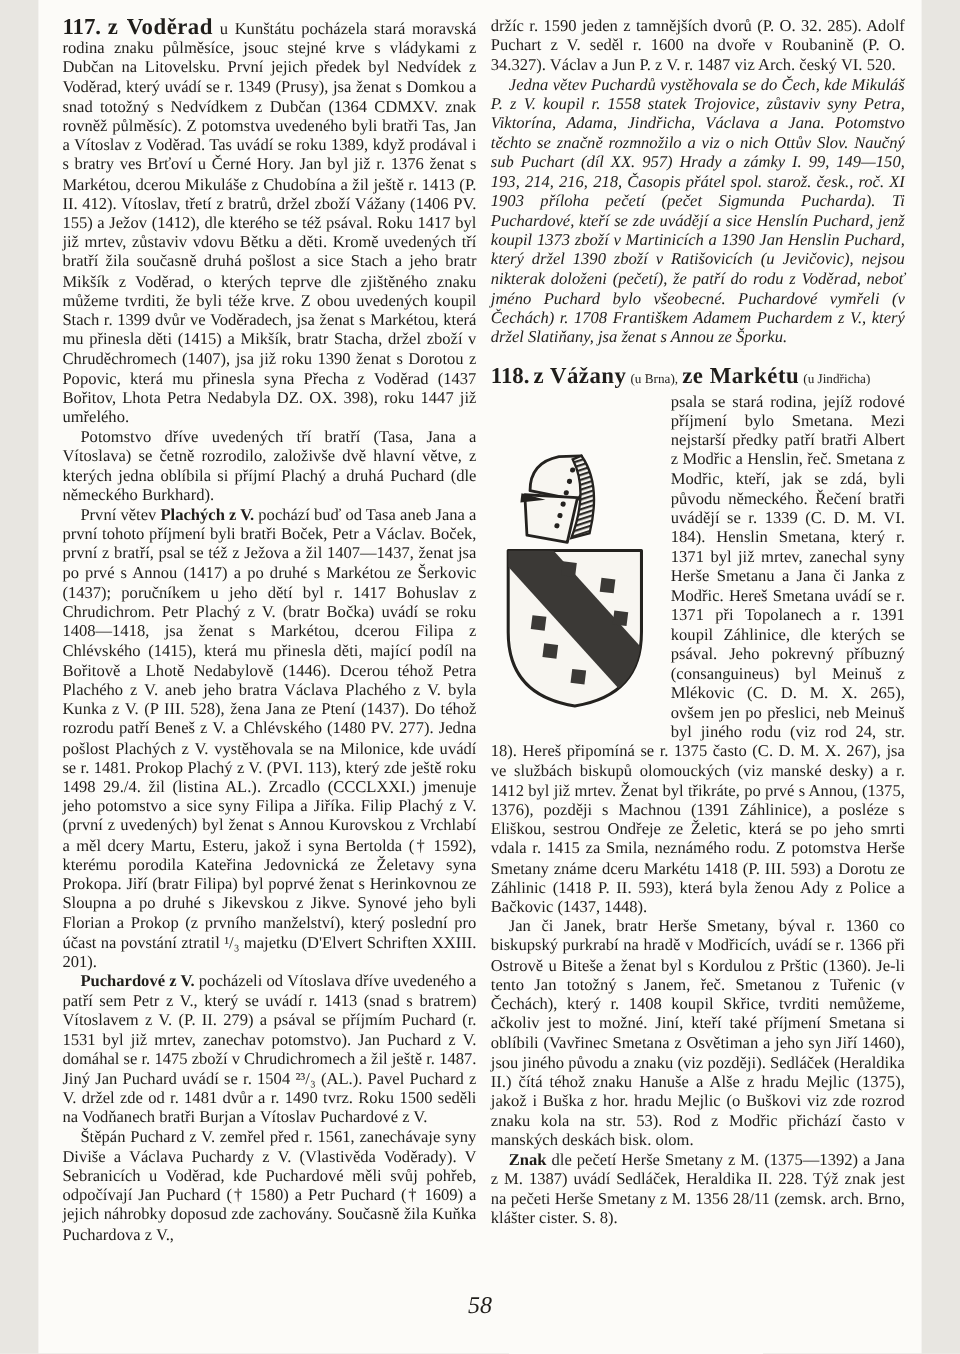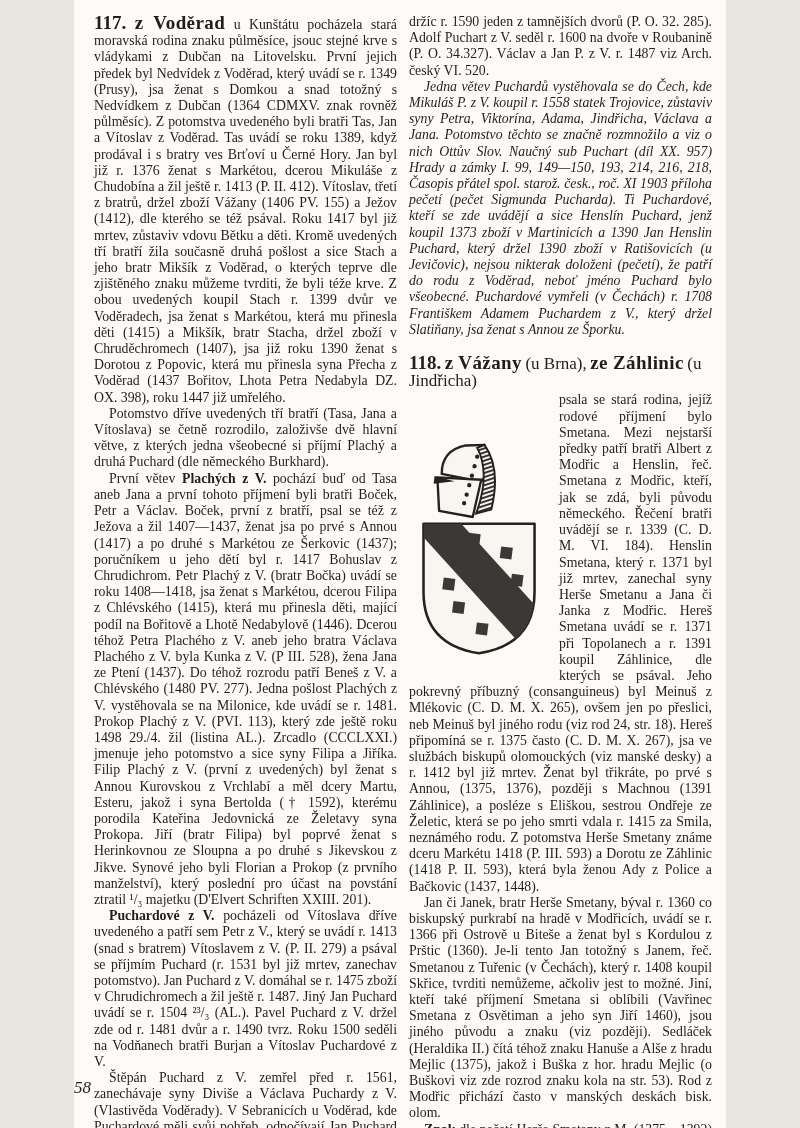--- a/index.html
+++ b/index.html
@@ -1,65 +1,65 @@
 <!DOCTYPE html>
 <html lang="cs" style="--paper: #fcfbf8; --ink: #201e1b;"><head>
 <meta charset="utf-8">
 <style>
   :root{
     --paper:#fcfbf8;
     --ink:#201e1b;
   }
   html,body{margin:0;padding:0;background:#e8e6e1;}
   .sheet{
-    width:652px;height:1128px;position:relative;margin:0 auto;
+    width:736px;height:1128px;position:relative;margin:0 auto;
     background:var(--paper);color:var(--ink);
     font-family:"Liberation Serif","DejaVu Serif",serif;
     font-size:13.8px;line-height:16.2px;
     box-sizing:border-box;padding:14px 14px 0 20px;
     overflow:hidden;
   }
   .cols{display:flex;gap:12px;}
   .col{width:377px;text-align:justify;hyphens:auto;}
   p.para{margin:0;}
   p.indent{text-indent:15px;}
   .gap-top{margin-top:9px;font-style:italic;}
   .b{font-weight:bold;}
   .hnum,.htitle{font-size:19px;font-weight:bold;line-height:18px;}
   .htitle{letter-spacing:.4px;}
-  .hsub{font-size:17px;}
+  .hsub{font-size:11px;}
   .article118{margin-top:16px;}
   .heading118{margin:0 0 2px 0;text-align:left;text-indent:0;}
   .emblem{float:left;width:150px;height:276px;}
   .emblem svg{display:block;margin:46px 6px 0 2px;}
   .pagenum{
-    position:absolute;left:0;right:0;top:1080px;
-    font-style:italic;font-size:17px;
+    position:absolute;left:0;right:0;top:1080px;text-align:center;
+    font-style:italic;font-size:20px;
   }
 </style>
 </head>
 <body>
 
 <div class="sheet">
   <div class="cols">
 
     <div class="col">
       <p class="para"><span class="hnum">117.</span> <span class="htitle">z Voděrad</span> <span>u Kunštátu pocházela stará moravská rodina znaku půlměsíce, jsouc stejné krve s vládykami z Dubčan na Litovelsku. První jejich předek byl Nedvídek z Voděrad, který uvádí se r. 1349 (Prusy), jsa ženat s Domkou a snad totožný s Nedvídkem z Dubčan (1364 CDMXV. znak rovněž půlměsíc). Z potomstva uvedeného byli bratři Tas, Jan a Vítoslav z Voděrad. Tas uvádí se roku 1389, když prodával i s bratry ves Brťoví u Černé Hory. Jan byl již r. 1376 ženat s Markétou, dcerou Mikuláše z Chudobína a žil ještě r. 1413 (P. II. 412). Vítoslav, třetí z bratrů, držel zboží Vážany (1406 PV. 155) a Ježov (1412), dle kterého se též psával. Roku 1417 byl již mrtev, zůstaviv vdovu Bětku a děti. Kromě uvedených tří bratří žila současně druhá pošlost a sice Stach a jeho bratr Mikšík z Voděrad, o kterých teprve dle zjištěného znaku můžeme tvrditi, že byli téže krve. Z obou uvedených koupil Stach r. 1399 dvůr ve Voděradech, jsa ženat s Markétou, která mu přinesla děti (1415) a Mikšík, bratr Stacha, držel zboží v Chruděchromech (1407), jsa již roku 1390 ženat s Dorotou z Popovic, která mu přinesla syna Přecha z Voděrad (1437 Bořitov, Lhota Petra Nedabyla DZ. OX. 398), roku 1447 již umřelého.</span></p>
-      <p class="para indent"><span>Potomstvo dříve uvedených tří bratří (Tasa, Jana a Vítoslava) se četně rozrodilo, založivše dvě hlavní větve, z kterých jedna všeobecné si příjmí Plachý a druhá Puchard (dle německého Burkhard).</span></p>
+      <p class="para indent"><span>Potomstvo dříve uvedených tří bratří (Tasa, Jana a Vítoslava) se četně rozrodilo, založivše dvě hlavní větve, z kterých jedna oblíbila si příjmí Plachý a druhá Puchard (dle německého Burkhard).</span></p>
       <p class="para indent"><span>První větev </span><span class="b">Plachých z V.</span><span> pochází buď od Tasa aneb Jana a první tohoto příjmení byli bratři Boček, Petr a Václav. Boček, první z bratří, psal se též z Ježova a žil 1407—1437, ženat jsa po prvé s Annou (1417) a po druhé s Markétou ze Šerkovic (1437); poručníkem u jeho dětí byl r. 1417 Bohuslav z Chrudichrom. Petr Plachý z V. (bratr Bočka) uvádí se roku 1408—1418, jsa ženat s Markétou, dcerou Filipa z Chlévského (1415), která mu přinesla děti, mající podíl na Bořitově a Lhotě Nedabylově (1446). Dcerou téhož Petra Plachého z V. aneb jeho bratra Václava Plachého z V. byla Kunka z V. (P III. 528), žena Jana ze Ptení (1437). Do téhož rozrodu patří Beneš z V. a Chlévského (1480 PV. 277). Jedna pošlost Plachých z V. vystěhovala se na Milonice, kde uvádí se r. 1481. Prokop Plachý z V. (PVI. 113), který zde ještě roku 1498 29./4. žil (listina AL.). Zrcadlo (CCCLXXI.) jmenuje jeho potomstvo a sice syny Filipa a Jiříka. Filip Plachý z V. (první z uvedených) byl ženat s Annou Kurovskou z Vrchlabí a měl dcery Martu, Esteru, jakož i syna Bertolda († 1592), kterému porodila Kateřina Jedovnická ze Želetavy syna Prokopa. Jiří (bratr Filipa) byl poprvé ženat s Herinkovnou ze Sloupna a po druhé s Jikevskou z Jikve. Synové jeho byli Florian a Prokop (z prvního manželství), který poslední pro účast na povstání ztratil ¹/₃ majetku (D'Elvert Schriften XXIII. 201).</span></p>
       <p class="para indent"><span class="b">Puchardové z V.</span><span> pocházeli od Vítoslava dříve uvedeného a patří sem Petr z V., který se uvádí r. 1413 (snad s bratrem) Vítoslavem z V. (P. II. 279) a psával se příjmím Puchard (r. 1531 byl již mrtev, zanechav potomstvo). Jan Puchard z V. domáhal se r. 1475 zboží v Chrudichromech a žil ještě r. 1487. Jiný Jan Puchard uvádí se r. 1504 ²³/₃ (AL.). Pavel Puchard z V. držel zde od r. 1481 dvůr a r. 1490 tvrz. Roku 1500 seděli na Vodňanech bratři Burjan a Vítoslav Puchardové z V.</span></p>
       <p class="para indent"><span>Štěpán Puchard z V. zemřel před r. 1561, zanechávaje syny Diviše a Václava Puchardy z V. (Vlastivěda Voděrady). V Sebranicích u Voděrad, kde Puchardové měli svůj pohřeb, odpočívají Jan Puchard († 1580) a Petr Puchard († 1609) a jejich náhrobky doposud zde zachovány. Současně žila Kuňka Puchardova z V.,</span></p>
     </div>
 
     <div class="col">
-      <p class="para"><span>držíc r. 1590 jeden z tamnějších dvorů (P. O. 32. 285). Adolf Puchart z V. seděl r. 1600 na dvoře v Roubanině (P. O. 34.327). Václav a Jan P. z V. r. 1487 viz Arch. český VI. 520.</span></p>
+      <p class="para"><span>držíc r. 1590 jeden z tamnějších dvorů (P. O. 32. 285). Adolf Puchart z V. seděl r. 1600 na dvoře v Roubanině (P. O. 34.327). Václav a Jun P. z V. r. 1487 viz Arch. český VI. 520.</span></p>
       <p class="para indent gap-top"><span>Jedna větev Puchardů vystěhovala se do Čech, kde Mikuláš P. z V. koupil r. 1558 statek Trojovice, zůstaviv syny Petra, Viktorína, Adama, Jindřicha, Václava a Jana. Potomstvo těchto se značně rozmnožilo a viz o nich Ottův Slov. Naučný sub Puchart (díl XX. 957) Hrady a zámky I. 99, 149—150, 193, 214, 216, 218, Časopis přátel spol. starož. česk., roč. XI 1903 příloha pečetí (pečet Sigmunda Pucharda). Ti Puchardové, kteří se zde uvádějí a sice Henslín Puchard, jenž koupil 1373 zboží v Martinicích a 1390 Jan Henslin Puchard, který držel 1390 zboží v Ratišovicích (u Jevičovic), nejsou nikterak doloženi (pečetí), že patří do rodu z Voděrad, neboť jméno Puchard bylo všeobecné. Puchardové vymřeli (v Čechách) r. 1708 Františkem Adamem Puchardem z V., který držel Slatiňany, jsa ženat s Annou ze Šporku.</span></p>
 
       <div class="article118">
-        <p class="heading118"><span class="hnum">118.</span> <span class="htitle">z Vážany</span> <span class="hsub">(u Brna),</span> <span class="htitle">ze Záhlinic</span> <span class="hsub">(u Jindřicha)</span></p>
+        <p class="heading118"><span class="hnum">118.</span> <span class="htitle">z Vážany</span> <span class="hsub">(u Brna),</span> <span class="htitle">ze Markétu</span> <span class="hsub">(u Jindřicha)</span></p>
 
         <div class="emblem">
           <svg width="138" height="226" viewBox="0 0 140 232" aria-hidden="true">
             <defs>
               <pattern id="hatch" width="4" height="4" patternUnits="userSpaceOnUse" patternTransform="rotate(65)">
                 <rect width="4" height="4" fill="#f6f4ef"></rect>
                 <rect width="1.9" height="4" fill="#2c2a27"></rect>
               </pattern>
               <clipPath id="shieldClip">
                 <path d="M12,88 L126,88 L126,158 Q126,212 69,221 Q12,212 12,158 Z"></path>

